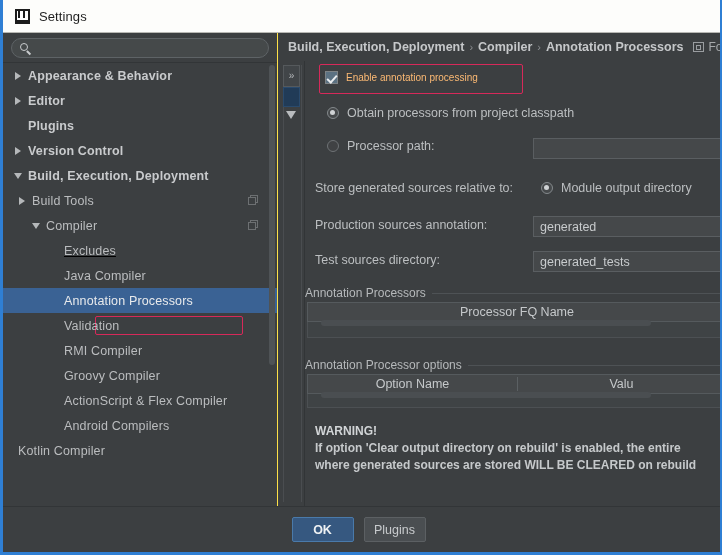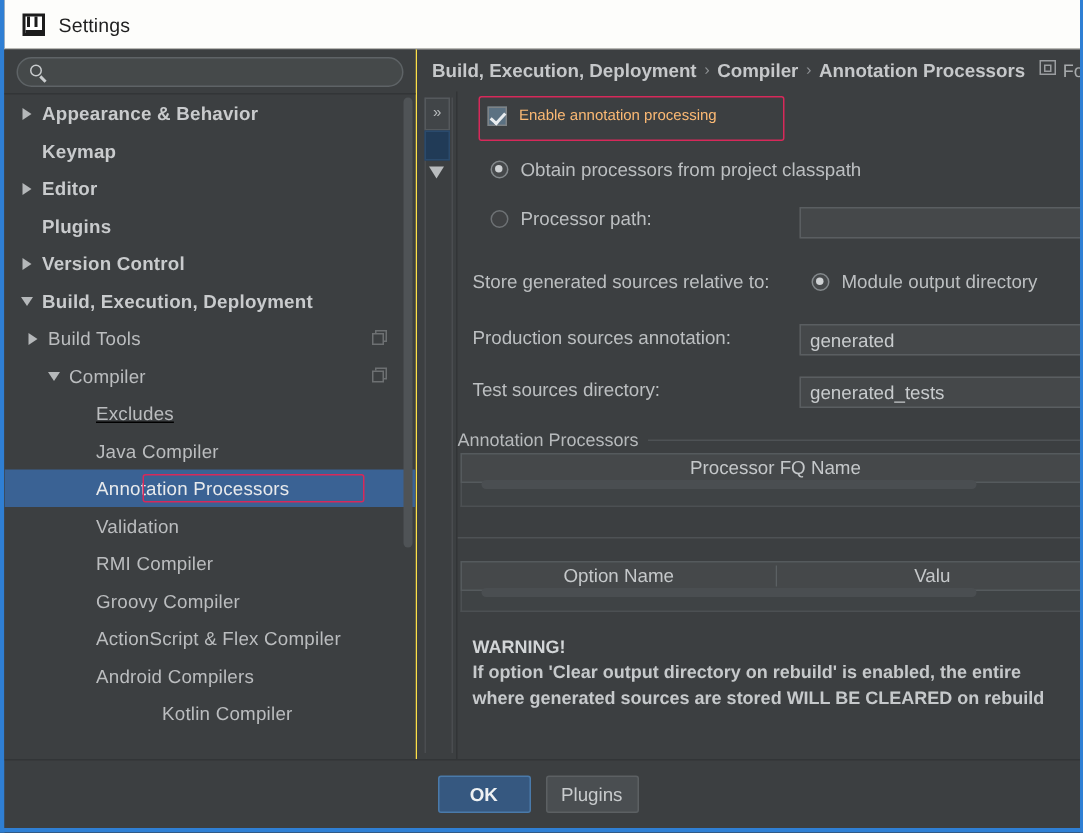--- a/index.html
+++ b/index.html
@@ -128,21 +128,21 @@
     flex:1 1 auto;background:#3c3f41;display:flex;flex-direction:column;min-width:0;
     position:relative;
   }
   .breadcrumb{
     height:28px;display:flex;align-items:center;padding:0 0 0 10px;
     font-size:12.5px;font-weight:bold;color:#c6c8ca;white-space:nowrap;overflow:hidden;
     box-sizing:border-box;
   }
   .crumb-sep{color:#8d9093;margin:0 5px;font-weight:normal;font-size:11px;}
   .crumb-module{
-    display:flex;align-items:flex-start;margin-left:10px;font-weight:normal;color:#a7aaac;font-size:12px;
+    display:flex;align-items:center;margin-left:10px;font-weight:normal;color:#a7aaac;font-size:12px;
   }
   .mod-ico{width:11px;height:10px;position:relative;margin-right:4px;flex:0 0 auto;}
   .mod-ico .o{position:absolute;left:0;top:0;width:11px;height:10px;border:1px solid #9a9da0;box-sizing:border-box;}
   .mod-ico .i{position:absolute;left:3px;top:2.5px;width:5px;height:5px;border:1px solid #9a9da0;box-sizing:border-box;}
   .panel-body{
     flex:1 1 auto;display:flex;min-height:0;position:relative;
   }
   .gutter{
     width:26px;flex:0 0 26px;position:relative;
     border-right:1px solid #323537;
@@ -265,24 +265,20 @@
             </span>
             <input class="search-input" type="text" value="" placeholder="" style="">
           </div>
         </div>
         <div class="tree" id="tree">
             <div class="row bold" style="padding-left: 10px;">
               <span class="arrow right"></span>
               <span class="lbl">Appearance &amp; Behavior</span>
             </div>
             <div class="row bold" style="padding-left: 10px;">
-              <span class="arrow none"></span>
-              <span class="lbl">Keymap</span>
-            </div>
-            <div class="row bold" style="padding-left: 10px;">
               <span class="arrow right"></span>
               <span class="lbl">Editor</span>
             </div>
             <div class="row bold" style="padding-left: 10px;">
               <span class="arrow none"></span>
               <span class="lbl">Plugins</span>
             </div>
             <div class="row bold" style="padding-left: 10px;">
               <span class="arrow right"></span>
               <span class="lbl">Version Control</span>
@@ -333,21 +329,21 @@
               <span class="lbl">Groovy Compiler</span>
             </div>
             <div class="row" style="padding-left: 46px;">
               <span class="arrow none"></span>
               <span class="lbl">ActionScript &amp; Flex Compiler</span>
             </div>
             <div class="row" style="padding-left: 46px;">
               <span class="arrow none"></span>
               <span class="lbl">Android Compilers</span>
             </div>
-            <div class="row" style="padding-left: 46px; margin-left: 44px;">
+            <div class="row" style="">
               <span class="arrow none"></span>
               <span class="lbl">Kotlin Compiler</span>
             </div>
           <div class="tree-scroll">
             <div class="thumb"></div>
           </div>
         </div>
       </div>
 
       <div class="right-pane">
@@ -417,20 +413,21 @@
               <span class="sect-label">Annotation Processors</span>
               <span class="sect-line"></span>
             </div>
             <div class="tbl-head" style="left:2px;top:241px;width:420px;">
               <span class="th">Processor FQ Name</span>
             </div>
             <div class="tbl-body" style="left:2px;top:261px;width:420px;height:16px;"></div>
             <div class="hscroll" style="left:16px;top:259px;width:330px;"></div>
 
             <div class="sect" style="left:0px;top:297px;width:420px;">
+              <span class="sect-label">Annotation Processor options</span>
               <span class="sect-line"></span>
             </div>
             <div class="tbl-head" style="left:2px;top:313px;width:420px;">
               <span class="th">Option Name</span>
               <span class="th">Valu</span>
             </div>
             <div class="tbl-body" style="left:2px;top:333px;width:420px;height:14px;"></div>
             <div class="hscroll" style="left:16px;top:331px;width:330px;"></div>
 
             <div class="warn" style="top:362px;left:10px;">

